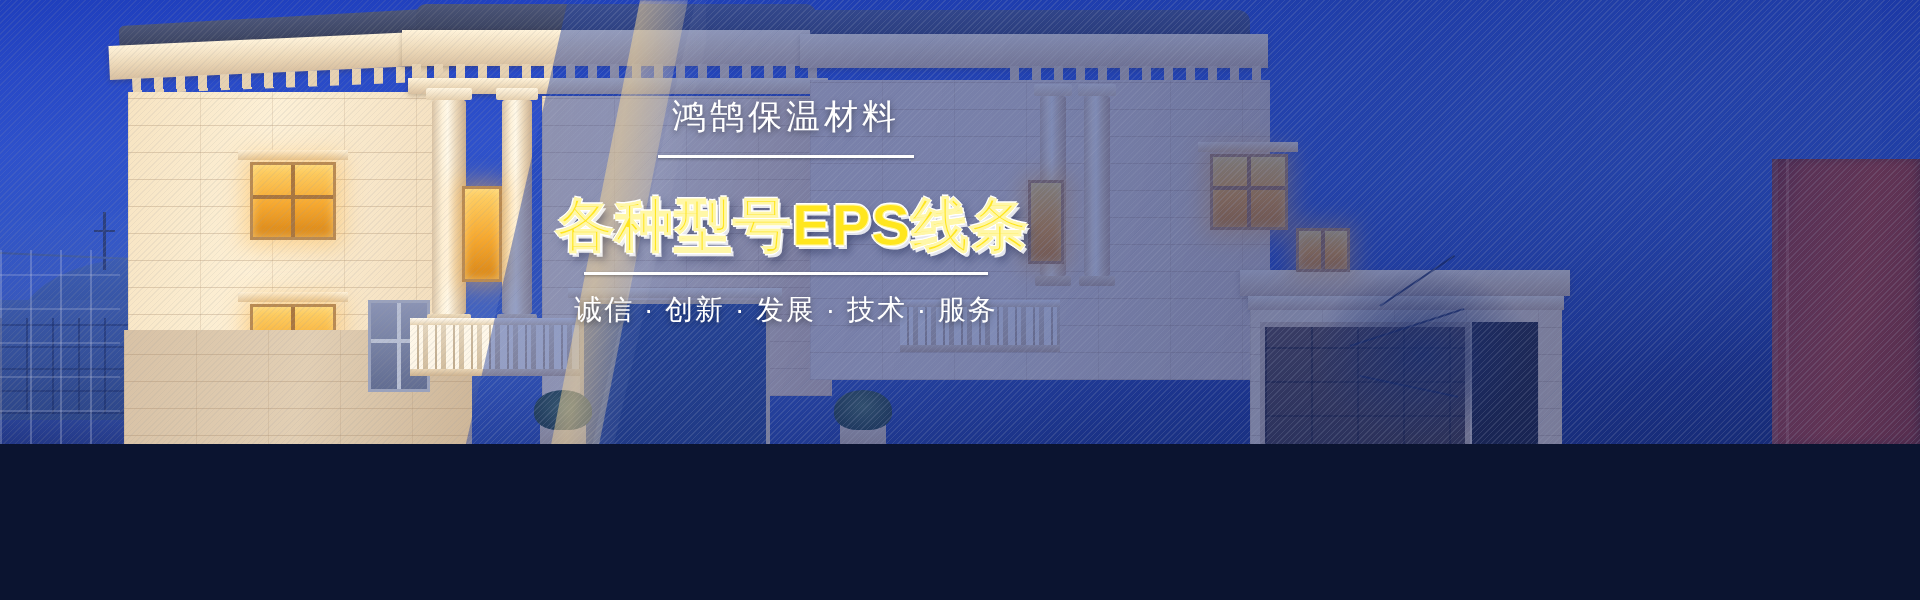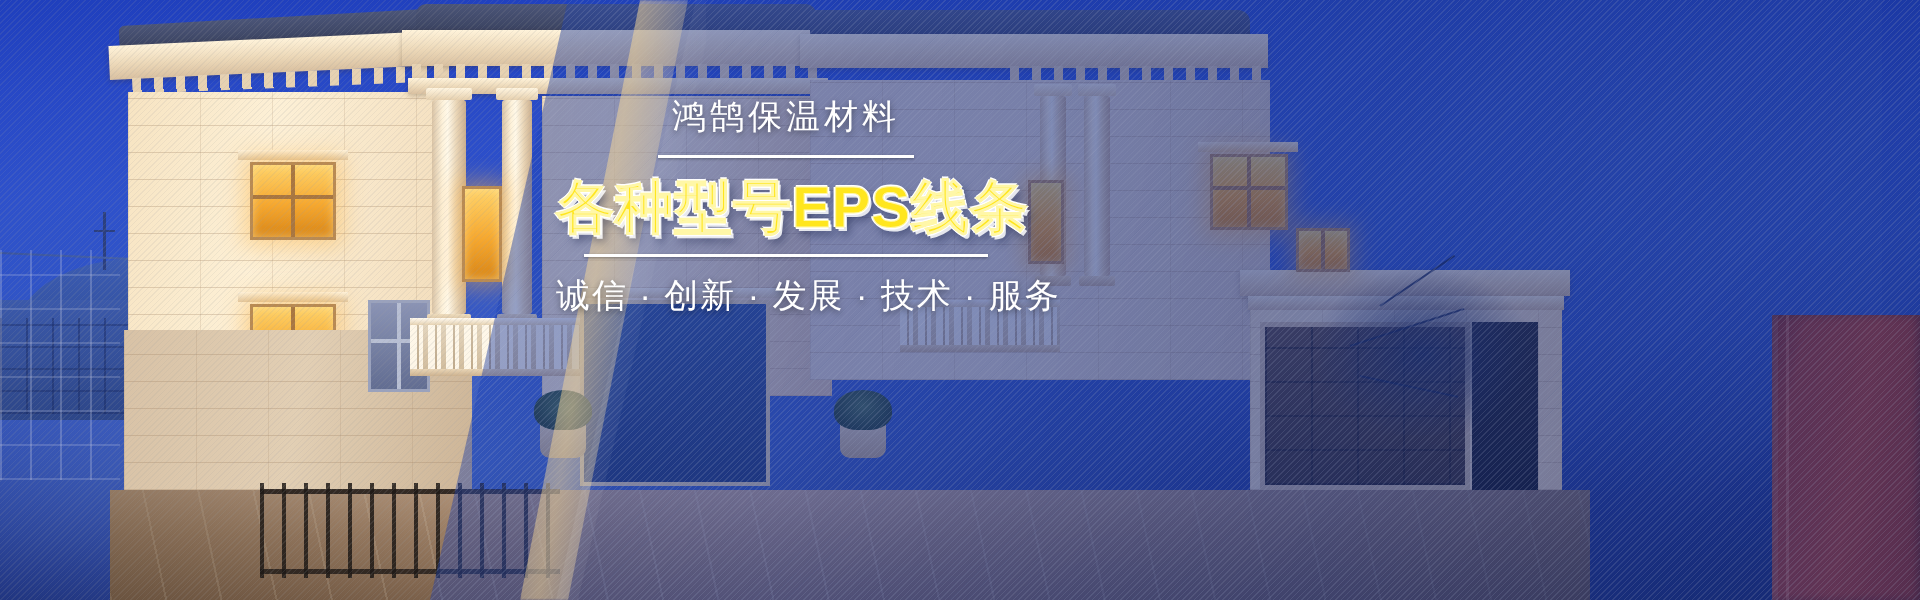--- a/index.html
+++ b/index.html
@@ -2,21 +2,21 @@
 <html><head>
 <meta charset="utf-8">
 <title>Banner</title>
 <style>
   * { margin:0; padding:0; box-sizing:border-box; }
   html,body { background:#0b1430; }
   body { font-family:"Liberation Sans", sans-serif; }
 
   #banner {
     position:relative;
-    width:1920px; height:600px;
+    width:1920px; height:444px;
     overflow:hidden;
     background:#2b3fa0;
   }
 
   
   .sky {
     position:absolute; inset:0;
     background:
       linear-gradient(178deg,
         #1f3fbd 0%,
@@ -325,39 +325,39 @@
     text-shadow:0 2px 6px rgba(0,0,0,.45);
     white-space:nowrap;
   }
   .rule {
     height:3px; width:256px; margin:18px auto 0 auto;
     background:#ffffff;
     box-shadow:0 1px 3px rgba(0,0,0,.35);
   }
   .rule.lower { margin:16px auto 0 auto; width:404px; }
   .headline {
-    margin-top:18px;
+    margin-top:36px;
   }
   .hl {
     font-size:58px; line-height:1.07; font-weight:700;
     color:#ffe61e;
     letter-spacing:1px;
     white-space:nowrap;
     -webkit-text-stroke:1px #fff7a8;
     text-shadow:
       2px 0 0 #ffffff,
       0 2px 0 #ffffff,
       -2px 0 0 #ffffff,
       0 -2px 0 #ffffff,
       3px 4px 0 rgba(255,255,255,.85),
       5px 7px 10px rgba(20,30,70,.55);
   }
   .tagline {
     margin-top:16px;
-    font-size:34px; color:#ffffff; letter-spacing:2px;
+    font-size:28px; color:#ffffff; letter-spacing:2px;
     white-space:nowrap;
     text-shadow:0 2px 6px rgba(0,0,0,.45);
   }
 </style>
 </head>
 <body>
 
 <div id="banner">
 
   <div class="sky"></div>

